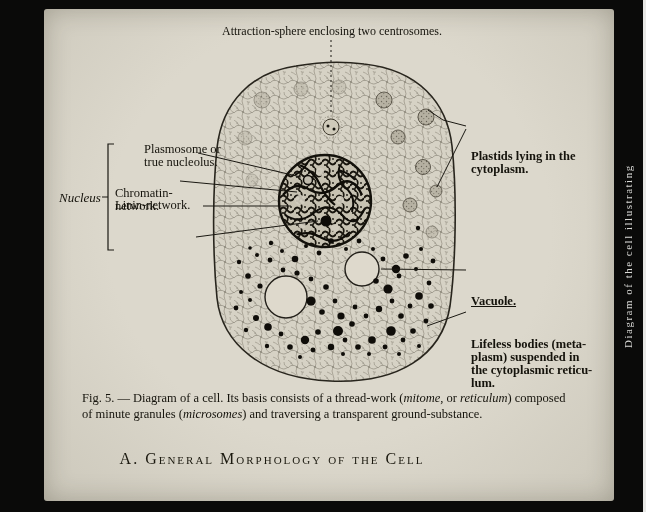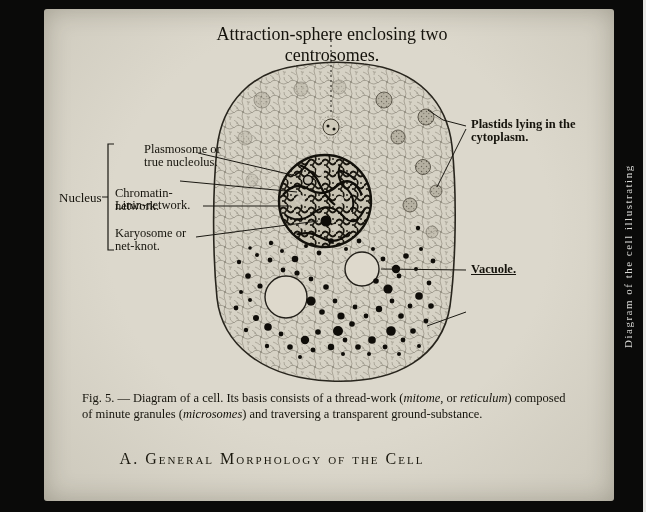--- a/index.html
+++ b/index.html
@@ -4,24 +4,24 @@
 <style>
   html,body{margin:0;padding:0;background:#070707;}
   .page{position:relative;width:646px;height:512px;background:#0a0a09;overflow:hidden;
         font-family:"Liberation Serif","DejaVu Serif",serif;color:#1a180f;}
   .slide{position:absolute;left:44px;top:9px;width:570px;height:492px;border-radius:3px;
          background:radial-gradient(ellipse at 50% 45%, #dcd8cc 55%, #ccc8bb 100%);
          box-shadow:inset 0 0 26px rgba(40,35,20,.25);}
   .edge-light{position:absolute;right:0;top:0;width:3px;height:512px;background:#e8e8e6;}
   .art{position:absolute;left:0;top:0;pointer-events:none;}
   .lbl{position:absolute;white-space:pre-line;font-size:12.5px;line-height:13px;color:#15130c;}
-  .lbl.b{font-weight:bold;}
+  .lbl.b{font-weight:bold;margin-top:32px;}
   .top-label{position:absolute;left:196px;top:24px;width:272px;text-align:center;
-             font-size:18px;color:#15130c;}
-  .nucleus-word{position:absolute;left:59px;top:190px;font-size:13px;color:#15130c;}
+             font-size:12px;color:#15130c;}
+  .nucleus-word{position:absolute;left:59px;top:190px;font-size:13px;color:#15130c;font-style:italic;}
   .caption{position:absolute;left:82px;top:391px;width:494px;text-align:left;
            font-size:12.5px;line-height:15.5px;color:#15130c;}
   .caption .it{font-style:italic;}
   .heading{position:absolute;left:44px;top:450px;width:456px;text-align:center;
            font-variant:small-caps;font-size:16px;letter-spacing:2px;color:#1b190f;}
   .side-label{position:absolute;left:615px;top:0;width:26px;height:512px;
               display:flex;align-items:center;justify-content:center;
               writing-mode:vertical-rl;transform:rotate(180deg);
               color:#d9d9d6;font-size:11px;letter-spacing:1.5px;
               font-family:"Liberation Serif","DejaVu Serif",serif;}
@@ -202,26 +202,28 @@
 
   <div class="top-label">Attraction-sphere enclosing two centrosomes.</div>
 
   <div class="nucleus-word">Nucleus</div>
 
   <div class="lbl" style="left:115px;top:143px;margin-left:29px;">Plasmosome or
 true nucleolus.</div>
   <div class="lbl" style="left:115px;top:187px;">Chromatin-
 network.</div>
   <div class="lbl" style="left:115px;top:199px;text-align:right;">Linin-network.</div>
-  <div class="lbl" style="left:115px;top:227px;">Karyosome or
-net-knot.</div>
 
   <div class="lbl b" style="left:471px;top:118px;width:140px;">Plastids lying in the
 cytoplasm.</div>
   <div class="lbl b" style="left:471px;top:263px;text-decoration:underline;">Vacuole.</div>
+  <div class="lbl b" style="left:471px;top:306px;width:142px;">Lifeless bodies (meta-
+plasm) suspended in
+the cytoplasmic reticu-
+lum.</div>
 
   <div class="caption"><span>Fig. 5.</span><span> — Diagram of a cell.  Its basis consists of a thread-work (</span><span class="it">mitome</span><span>, or </span><span class="it">reticulum</span><span>) composed of minute granules (</span><span class="it">microsomes</span><span>) and traversing a transparent ground-substance.</span></div>
 
   <div class="heading">A. General Morphology of the Cell</div>
 
   <div class="side-label">Diagram of the cell illustrating</div>
 
   <div class="edge-light"></div>
 
 </div>

